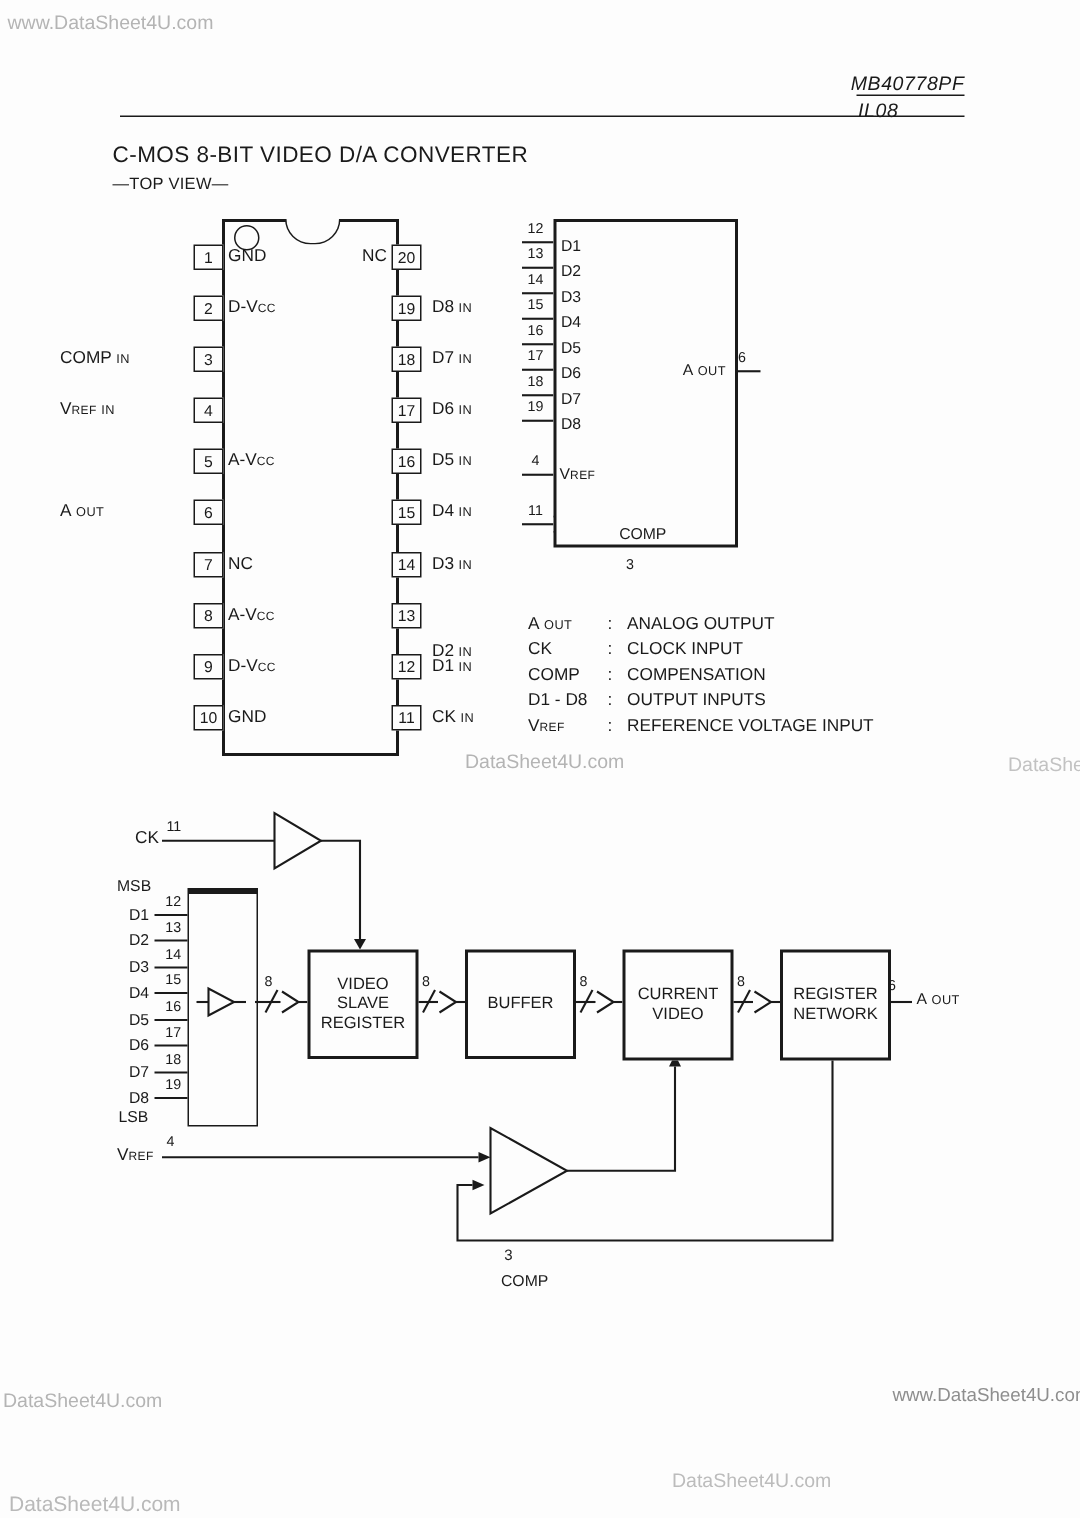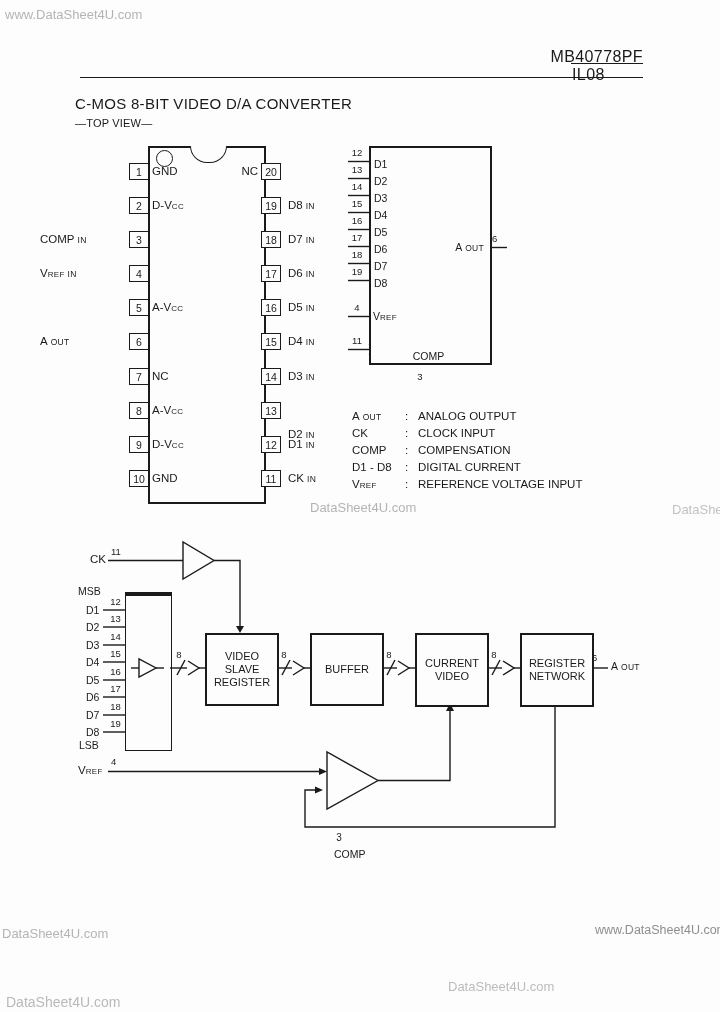--- a/index.html
+++ b/index.html
@@ -3,21 +3,21 @@
 <meta charset="utf-8">
 <style>
   html,body{margin:0;padding:0;background:#e8e8e8;}
   .page{position:relative;width:720px;height:1012px;background:#fdfdfd;overflow:hidden;
         font-family:"Liberation Sans",sans-serif;color:#1a1a1a;}
   .abs{position:absolute;white-space:nowrap;}
   .wm{position:absolute;white-space:nowrap;color:#b4b4b4;font-size:13px;}
   .rule{position:absolute;background:#1a1a1a;height:1.4px;}
   .title{font-size:15px;font-weight:normal;letter-spacing:.3px;}
   .subtitle{font-size:11px;letter-spacing:.2px;}
-  .partno{font-size:16px;letter-spacing:.4px;}
+  .partno{font-size:13px;letter-spacing:.4px;font-style:italic;}
   .lbl{font-size:11.5px;}
   .sub{font-size:8px;letter-spacing:.3px;}
   .unit{font-size:8.5px;margin-left:3px;letter-spacing:.3px;}
   .num{font-size:9.5px;}
   .pinbox{position:absolute;width:18px;height:15px;border:1.6px solid #1a1a1a;background:#fdfdfd;
           display:flex;align-items:center;justify-content:center;font-size:10.5px;}
   .dipbody{position:absolute;left:148px;top:146px;width:114px;height:354px;border:2px solid #1a1a1a;background:#fdfdfd;}
   .notch{position:absolute;left:190px;top:146px;width:35px;height:16px;background:#fdfdfd;
          border:1.6px solid #1a1a1a;border-top:none;border-radius:0 0 17px 17px;}
   .pin1dot{position:absolute;left:156px;top:150px;width:15px;height:15px;border:1.6px solid #1a1a1a;border-radius:50%;}
@@ -263,21 +263,21 @@
         <span>CLOCK INPUT</span>
       </div>
     <div class="lrow">
         <span class="lterm"><span>COMP</span></span>
         <span class="lcolon">:</span>
         <span>COMPENSATION</span>
       </div>
     <div class="lrow">
         <span class="lterm"><span>D1 - D8</span></span>
         <span class="lcolon">:</span>
-        <span>DIGITAL CURRENT</span>
+        <span>OUTPUT INPUTS</span>
       </div>
     <div class="lrow">
         <span class="lterm"><span>V</span><span class="sub">REF</span></span>
         <span class="lcolon">:</span>
         <span>REFERENCE VOLTAGE INPUT</span>
       </div>
   </div>
 
   <div class="abs lbl" style="left:90px;top:553px">CK</div>
   <div class="abs num" style="left:111px;top:546px">11</div>

